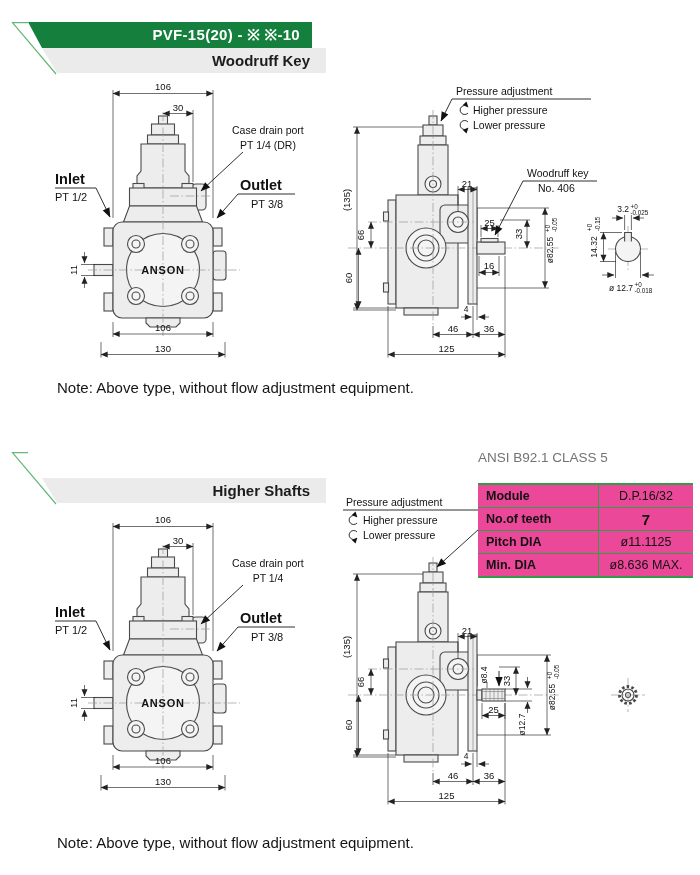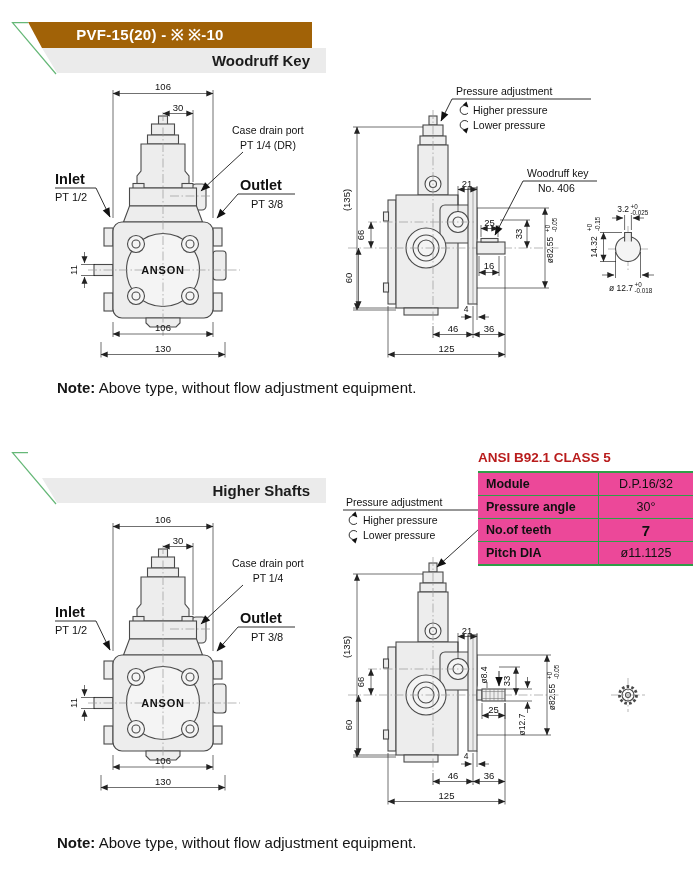--- a/index.html
+++ b/index.html
@@ -1,37 +1,37 @@
 <!DOCTYPE html>
 <html><head>
 <meta charset="utf-8">
 <style>
   html,body{margin:0;padding:0}
   body{width:700px;height:875px;background:#ffffff;position:relative;overflow:hidden;
        font-family:"Liberation Sans",sans-serif;color:#111}
 
   
   .banner{position:absolute;left:0;width:340px;height:56px}
-  .bar-green{position:absolute;left:0;top:0;width:312px;height:26px;background:#a16207;
+  .bar-green{position:absolute;left:0;top:0;width:312px;height:26px;background:#15803d;
              clip-path:polygon(28px 0,312px 0,312px 26px,42px 26px);
-             color:#fff;font-weight:bold;font-size:15px;line-height:26px;text-align:center;
+             color:#fff;font-weight:bold;font-size:15px;line-height:26px;text-align:right;
              padding-right:12px;box-sizing:border-box;letter-spacing:.3px}
   .bar-gray{position:absolute;left:0;top:26px;width:326px;height:25px;background:#ebebeb;
             clip-path:polygon(42px 0,326px 0,326px 25px,57px 25px);
             color:#1c1c1c;font-weight:bold;font-size:15px;line-height:25px;text-align:right;
             padding-right:16px;box-sizing:border-box}
   .edge{position:absolute;left:0;top:0}
 
   
   .note{position:absolute;left:57px;font-size:15px;color:#151515}
-  .note b{font-weight:bold}
+  .note b{font-weight:normal}
 
   
   .spec{position:absolute;left:478px;top:450px;width:215px}
-  .spec .tbl-title{font-size:13.5px;font-weight:bold;margin:0 0 6px 0;color:#b91c1c}
+  .spec .tbl-title{font-size:13.5px;font-weight:normal;margin:0 0 18px 0;color:#737373}
   .spec table{border-collapse:collapse;width:215px;background:#ec4899;
               border-top:2px solid #2f9e48;border-bottom:2px solid #2f9e48}
   .spec td{border-top:1px solid #2f9e48;height:22px;font-size:12.5px;color:#111;padding:0}
   .spec tr:first-child td{border-top:none}
   .spec td.lbl{font-weight:bold;padding-left:8px;width:112px;border-right:1.3px solid #2f9e48}
   .spec td.val{text-align:center}
   .spec .teeth{font-size:15px;font-weight:bold}
   .tolcol{display:inline-block;vertical-align:middle;font-size:8px;line-height:8px;
           text-align:left;margin-left:3px}
   .tolcol span{display:block}
@@ -388,30 +388,30 @@
 
 <div class="spec">
   <div class="tbl-title">ANSI B92.1 CLASS 5</div>
   <table>
     <tbody>
         <tr>
       <td class="lbl">Module</td>
       <td class="val">D.P.16/32</td>
     </tr>
     <tr>
-      <td class="lbl">Pressure angle</td>
-      <td class="val">30°</td>
-    </tr>
-    <tr>
       <td class="lbl">No.of teeth</td>
       <td class="val teeth">7</td>
     </tr>
     <tr>
       <td class="lbl">Pitch DIA</td>
       <td class="val">ø11.1125</td>
     </tr>
+    <tr>
+      <td class="lbl">Min. DIA</td>
+      <td class="val">ø8.636 MAX.</td>
+    </tr>
   </tbody>
     </table>
 </div>
 
 <div class="note" style="top:834px">
   <b>Note:</b><span> Above type, without flow adjustment equipment.</span>
 </div>
 
 </body></html>

